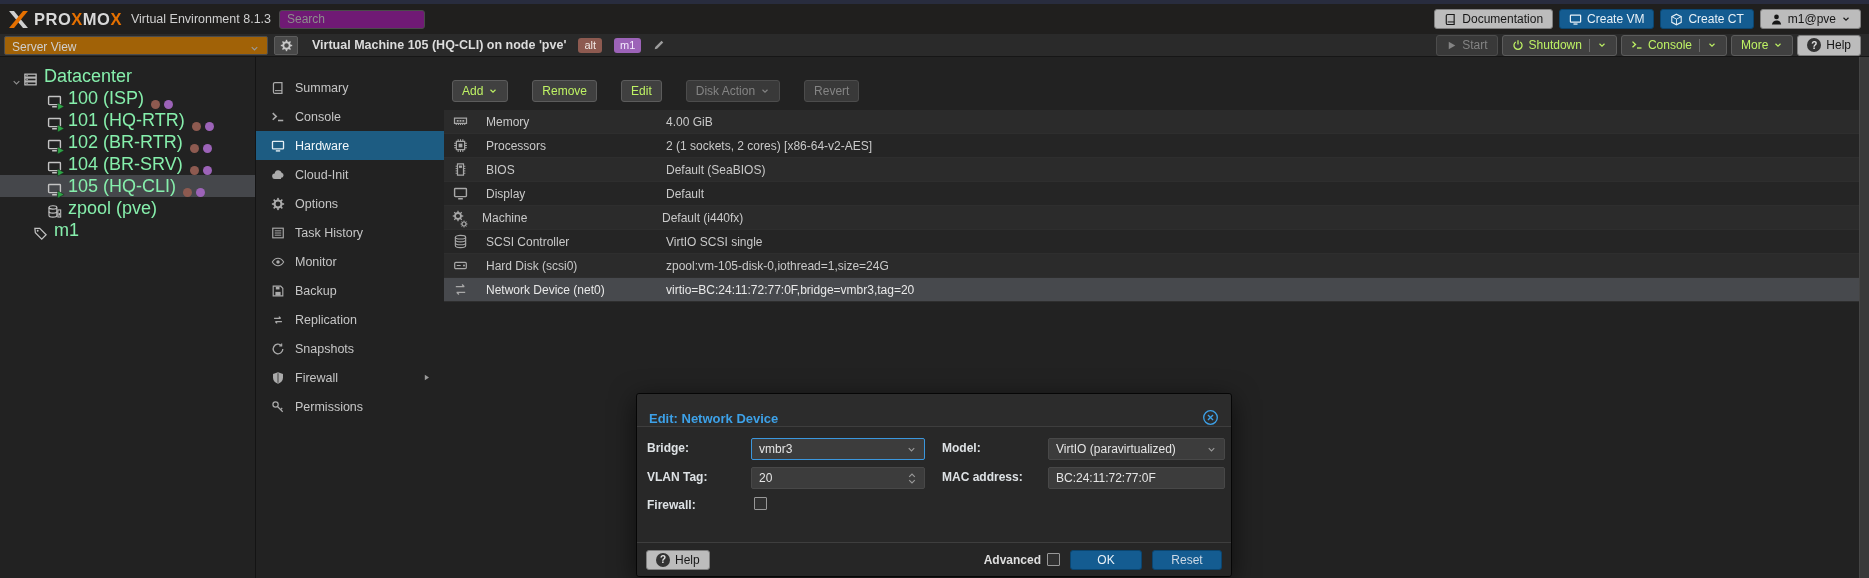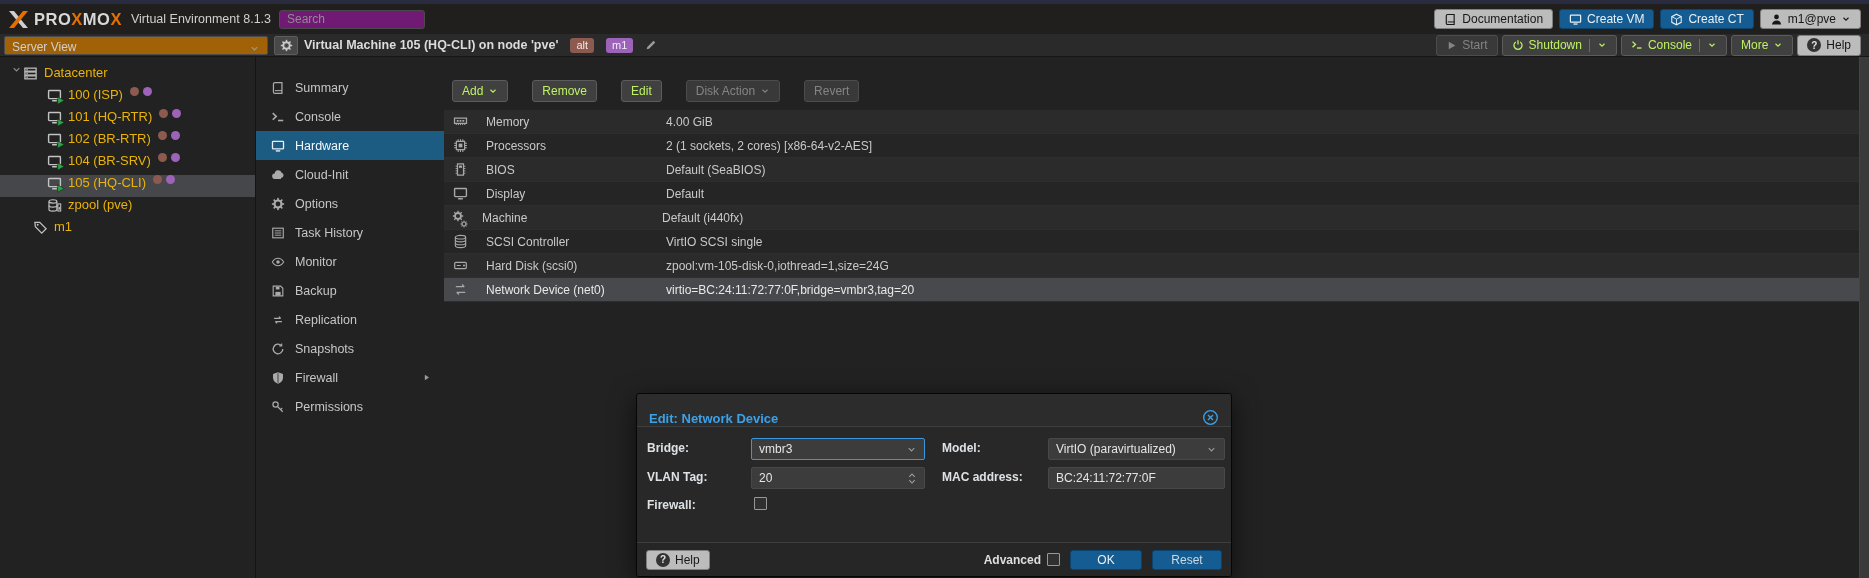--- a/index.html
+++ b/index.html
@@ -22,30 +22,30 @@
   .btn-light{background:#bcbcbc;border:1px solid #7f7f7f;color:#171717}
   .btn-blue{background:var(--btnblue);border:1px solid #0b456f;color:#e9f1f7}
   .btn-dark{background:#404040;border:1px solid #5c5c5c;color:#bef264}
   .btn-dark.disabled{background:#393939;border-color:#4c4c4c;color:#848484}
   .sep{width:1px;height:13px;background:#6a6a6a;margin:0 2px}
   .q{display:inline-flex;align-items:center;justify-content:center;width:14px;height:14px;border-radius:50%;background:#333;color:#e3e3e3;font-size:10px;font-weight:bold}
   
   .bar2{position:absolute;left:0;top:34px;width:100%;height:23px;background:#2a2a2a;border-bottom:1px solid #161616;display:flex;align-items:center;padding:0 8px 0 4px;gap:6px}
   .server-view{width:264px;height:19px;background:#a16207;border:1px solid #4c4c4c;border-radius:2px;display:flex;align-items:flex-end;padding:0 7px;color:#cfcfcf;cursor:pointer}
   .gearbtn{width:24px;height:19px;background:#484848;border:1px solid #5d5d5d;border-radius:2px;display:flex;align-items:center;justify-content:center;color:#c9c9c9;cursor:pointer}
-  .doc-title{font-weight:bold;font-size:12.5px;color:#dcdcdc;white-space:nowrap}
+  .doc-title{margin-left:8px;font-weight:bold;font-size:12.5px;color:#dcdcdc;white-space:nowrap}
   .tagpill{height:15px;padding:0 6px;border-radius:3px;font-size:11px;display:inline-flex;align-items:center;margin-left:6px;color:#f0e8e4}
   .tag-alt{background:var(--tagalt)}
   .tag-m1{background:var(--tagm1);color:#f4eafd}
   .pencil{margin-left:6px;color:#9d9d9d;cursor:pointer}
   .bar2-right{margin-left:auto;display:flex;align-items:center;gap:4px}
   .btn21{height:21px}
   
   .tree{position:absolute;left:0;top:57px;width:256px;bottom:0;background:#222;border-right:1px solid #141414;padding-top:8px}
-  .titem{height:22px;display:flex;align-items:flex-start;font-size:13px;color:#eab308;cursor:pointer;white-space:nowrap}
+  .titem{height:22px;display:flex;align-items:flex-end;font-size:18px;color:#86efac;cursor:pointer;white-space:nowrap}
   .titem.sel{background:var(--treesel)}
   .expander{width:12px;display:flex;justify-content:center;color:#8f8f8f;flex:none}
   .sp{width:12px;flex:none}
   .tico{flex:none;color:#c3c3c3;position:relative;width:16px;height:16px;display:flex;align-items:center;justify-content:center}
   .tico .play{position:absolute;right:-3px;bottom:-2px}
   .tlabel{margin-left:6px}
   .dot{width:9px;height:9px;border-radius:50%;margin-left:7px;flex:none}
   .dot+.dot{margin-left:4px}
   .dot-alt{background:var(--tagalt)}
   .dot-m1{background:var(--tagm1)}

